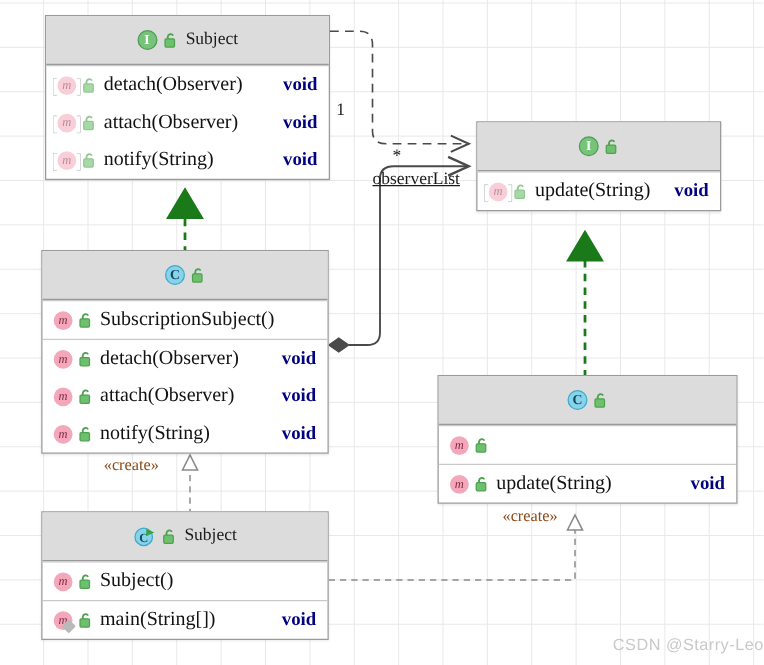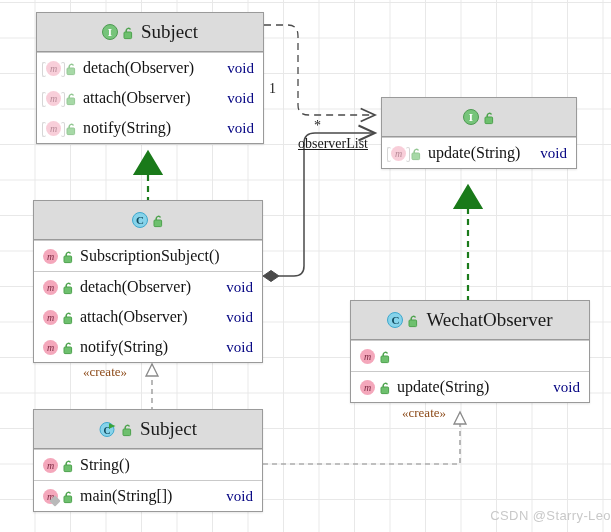--- a/index.html
+++ b/index.html
@@ -34,21 +34,21 @@
     border-bottom: 1px solid #9a9a9a;
     height: 39px;
     display: flex;
     align-items: center;
     justify-content: center;
     gap: 5px;
     box-sizing: border-box;
   }
   .uml-title {
     font-family: "Liberation Serif", serif;
-    font-size: 19px;
+    font-size: 14px;
     color: #1a1a1a;
     white-space: nowrap;
     padding-left: 2px;
   }
   .uml-section {
     border-top: 1px solid #c9c9c9;
   }
   .uml-section:first-of-type { border-top: none; }
   .uml-row {
     height: 30px;
@@ -61,21 +61,21 @@
   }
   .uml-row .sig {
     font-family: "Liberation Serif", serif;
     font-size: 16px;
     color: #121212;
     padding-left: 1px;
   }
   .uml-row .ret {
     font-family: "Liberation Serif", serif;
     font-size: 15px;
-    font-weight: normal;
+    font-weight: bold;
     color: #000080;
     margin-left: auto;
     padding-left: 12px;
   }
 
   
   .ico {
     display: inline-block;
     position: relative;
     flex: 0 0 auto;
@@ -375,21 +375,20 @@
 
   <div class="uml-class" style="left:350px; top:300px; width:240px;">
     <div class="uml-header">
       <span class="ico ico-cls">C</span>
       <span class="ico ico-lock">
         <svg width="11" height="13" viewBox="0 0 11 13">
           <path d="M3.2,5.2 V3.4 a2.3,2.3 0 0 1 4.3,-0.9" fill="none" stroke="#4da24d" stroke-width="1.5"></path>
           <rect x="1" y="5" width="7.6" height="6.6" rx="1" fill="#6ec06e" stroke="#4da24d" stroke-width="1"></rect>
         </svg>
       </span>
-      <span class="uml-title">WechatObserver</span>
     </div>
     <div class="uml-section">
       <div class="uml-row">
         <span class="ico ico-m">m</span>
         <span class="ico ico-lock">
           <svg width="11" height="13" viewBox="0 0 11 13">
             <path d="M3.2,5.2 V3.4 a2.3,2.3 0 0 1 4.3,-0.9" fill="none" stroke="#4da24d" stroke-width="1.5"></path>
             <rect x="1" y="5" width="7.6" height="6.6" rx="1" fill="#6ec06e" stroke="#4da24d" stroke-width="1"></rect>
           </svg>
         </span>
@@ -429,21 +428,21 @@
     </div>
     <div class="uml-section">
       <div class="uml-row">
         <span class="ico ico-m">m</span>
         <span class="ico ico-lock">
           <svg width="11" height="13" viewBox="0 0 11 13">
             <path d="M3.2,5.2 V3.4 a2.3,2.3 0 0 1 4.3,-0.9" fill="none" stroke="#4da24d" stroke-width="1.5"></path>
             <rect x="1" y="5" width="7.6" height="6.6" rx="1" fill="#6ec06e" stroke="#4da24d" stroke-width="1"></rect>
           </svg>
         </span>
-        <span class="sig">String()</span>
+        <span class="sig">Subject()</span>
       </div>
     </div>
     <div class="uml-section">
       <div class="uml-row">
         <span class="ico ico-m">m
           <span class="ico-static"></span>
         </span>
         <span class="ico ico-lock">
           <svg width="11" height="13" viewBox="0 0 11 13">
             <path d="M3.2,5.2 V3.4 a2.3,2.3 0 0 1 4.3,-0.9" fill="none" stroke="#4da24d" stroke-width="1.5"></path>

